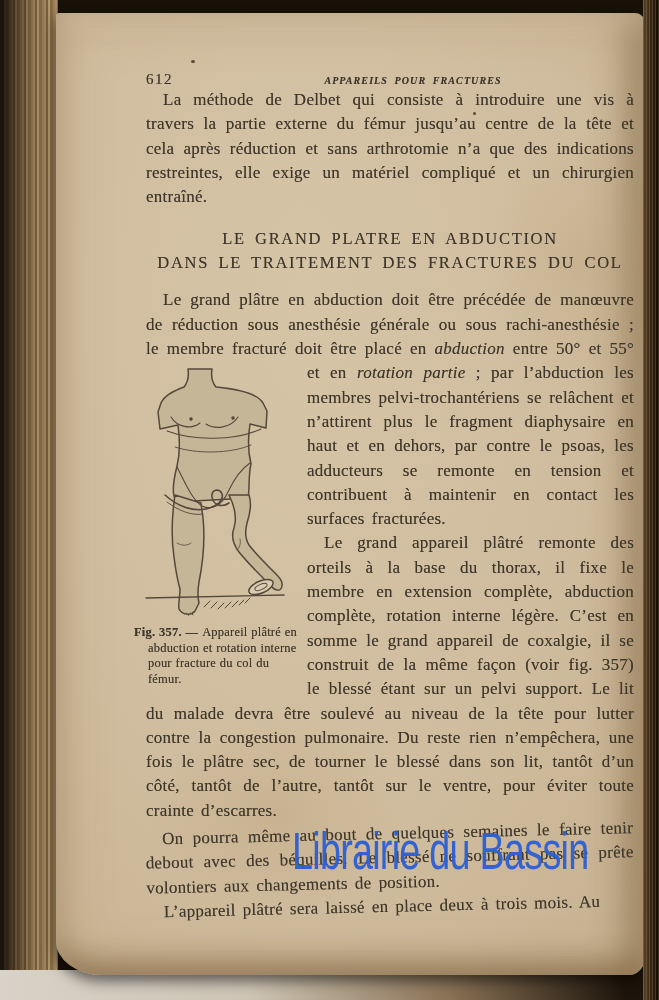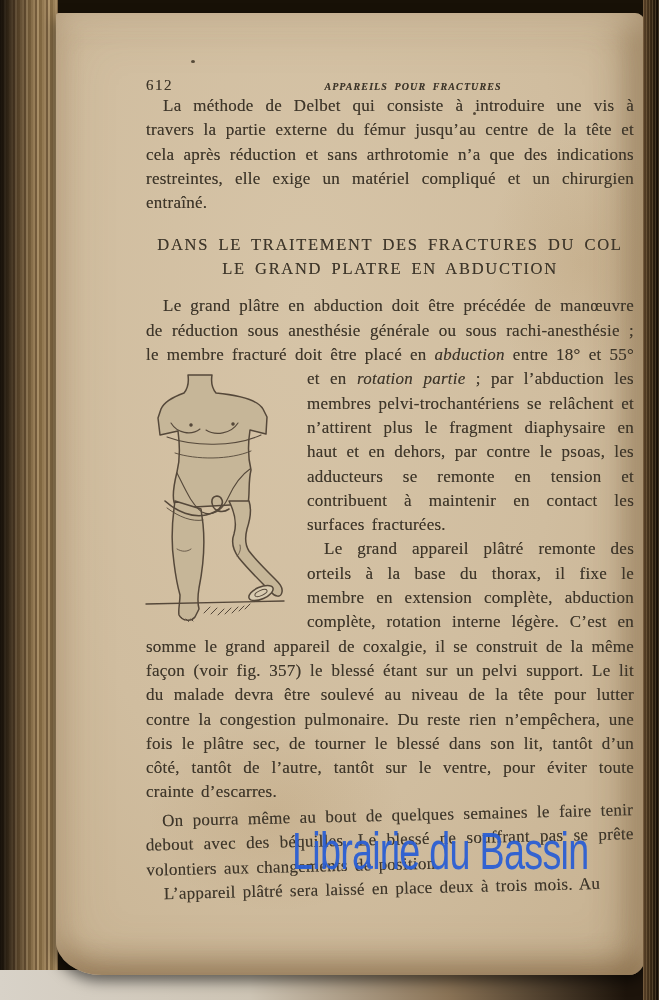--- a/index.html
+++ b/index.html
@@ -33,21 +33,21 @@
       radial-gradient(ellipse at 42% 30%, var(--page-bg,#d6c4a7) 0%, #d0bd9f 55%, #c6b190 100%);
     border-radius:3px 10px 16px 46px / 3px 10px 18px 34px;
     box-shadow:
       inset 0 14px 22px rgba(255,244,220,.25),
       inset 0 0 60px rgba(130,95,50,.22),
       inset -20px 0 34px rgba(85,58,28,.30),
       inset 0 -14px 26px rgba(105,75,40,.35),
       0 6px 14px rgba(0,0,0,.55);
   }
   .content{
-    position:absolute;left:90px;top:64px;width:488px;
+    position:absolute;left:90px;top:58px;width:488px;
     color:var(--ink,#3e362a);
     text-shadow:0 0 .5px rgba(62,54,42,.55);
   }
   .header-row{display:flex;align-items:baseline;font-size:15px;}
   .page-num{width:86px;letter-spacing:1.5px;font-size:15px;}
   .running-title{flex:1;text-align:center;font-style:italic;font-weight:bold;
     letter-spacing:1.1px;word-spacing:3px;font-size:10px;padding-right:40px;}
   p{margin:0;text-align:justify;font-size:17px;line-height:24.3px;
     letter-spacing:.25px;word-spacing:2.6px;}
   .indent{text-indent:17px;}
@@ -96,26 +96,26 @@
 
       <div class="header-row">
         <span class="page-num">612</span>
         <span class="running-title">APPAREILS POUR FRACTURES</span>
       </div>
 
 
       <p class="indent"><span class="">La méthode de Delbet qui consiste à introduire une vis à travers la partie externe du fémur jusqu’au centre de la tête et cela après réduction et sans arthrotomie n’a que des indications restreintes, elle exige un matériel compliqué et un chirurgien entraîné.</span></p>
 
       <div class="heading">
+        <div>LE GRAND PLATRE EN ABDUCTION</div>
         <div>DANS LE TRAITEMENT DES FRACTURES DU COL</div>
-        <div>LE GRAND PLATRE EN ABDUCTION</div>
       </div>
 
       <p class="indent">
-        <span><span class="">Le grand plâtre en abduction doit être précédée de manœuvre de réduction sous anesthésie générale ou sous rachi-anesthésie ; le membre fracturé doit être placé en </span><span class="it ">abduction</span><span class=""> entre 18° et 55° </span></span><span class="fig-float">
+        <span><span class="">Le grand plâtre en abduction doit être précédée de manœuvre de réduction sous anesthésie générale ou sous rachi-anesthésie ; le membre fracturé doit être placé en </span><span class="it ">abduction</span><span class=""> entre 50° et 55° </span></span><span class="fig-float">
             <svg class="fig-svg" viewBox="0 0 164 250" xmlns="http://www.w3.org/2000/svg">
             <g stroke="#55483a" stroke-width="1.5" fill="#c6b698" stroke-linejoin="round" stroke-linecap="round">
 
               <path d="M54,2 C55,9 54,15 50,20 C39,24 30,29 27,36 L24,45 L26,62 L44,58 C46,73 46,87 43,99 C40,111 38,121 40,129 L42,135 L114,131 C116,121 114,109 117,97 C114,85 114,70 116,57 L132,61 L133,44 L129,36 C125,29 113,23 82,20 C78,15 77,8 78,2 Z"></path>
 
               <path d="M41,128 C38,148 37,170 40,190 C42,206 44,215 46,222 C46,230 44,237 45,242 C48,248 57,249 61,244 L65,236 C63,228 64,221 65,215 C69,195 71,171 69,151 L67,136 Z"></path>
 
               <path d="M95,128 C101,140 103,151 100,161 C97,169 99,177 105,185 C113,195 123,205 131,213 L137,219 C141,224 147,225 148,219 C149,214 145,210 141,206 C131,196 121,186 115,178 C111,172 111,164 113,156 C117,144 117,134 115,128 Z"></path>
 
               <ellipse cx="127" cy="220" rx="13" ry="6" transform="rotate(-24 127 220)" fill="#d8cbb0"></ellipse>
@@ -139,20 +139,21 @@
               <path d="M43,176 C48,179 53,179 57,176" stroke-width=".8"></path>
               <path d="M103,183 C106,180 107,176 106,172" stroke-width=".8"></path>
 
               <path d="M47,244 l3,3 M52,246 l2.5,2.5 M57,246 l2,2" stroke-width="1"></path>
 
               <path d="M12,231 L150,228" stroke-width="1.4"></path>
 
               <path d="M70,240 l6,-6 M77,241 l6,-6 M84,242 l6,-6 M91,241 l6,-6 M98,240 l6,-6 M105,238 l5,-5 M111,236 l5,-5" stroke-width="1"></path>
             </g>
           </svg>
+            <span class="fig-caption"><span class="bd">Fig. 357. — </span><span class="">Appareil plâtré en abduction et rotation interne pour fracture du col du fémur.</span></span>
           </span><span><span class="">et en </span><span class="it ">rotation partie</span><span class=""> ; par l’abduction les membres pelvi-trochantériens se relâchent et n’attirent plus le fragment diaphysaire en haut et en dehors, par contre le psoas, les adducteurs se remonte en tension et contribuent à maintenir en contact les surfaces fracturées.</span></span>
       </p>
 
       <p class="indent"><span class="">Le grand appareil plâtré remonte des orteils à la base du thorax, il fixe le membre en extension complète, abduction complète, rotation interne légère. C’est en somme le grand appareil de coxalgie, il se construit de la même façon (voir fig. 357) le blessé étant sur un pelvi support. Le lit du malade devra être soulevé au niveau de la tête pour lutter contre la congestion pulmonaire. Du reste rien n’empêchera, une fois le plâtre sec, de tourner le blessé dans son lit, tantôt d’un côté, tantôt de l’autre, tantôt sur le ventre, pour éviter toute crainte d’escarres.</span></p>
 
       <div class="bottom-block">
         <p class="indent"><span class="">On pourra même au bout de quelques semaines le faire tenir debout avec des béquilles. Le blessé ne souffrant pas se prête volontiers aux changements de position.</span></p>
         <p class="indent"><span class="">L’appareil plâtré sera laissé en place deux à trois mois. Au</span></p>
       </div>
 

